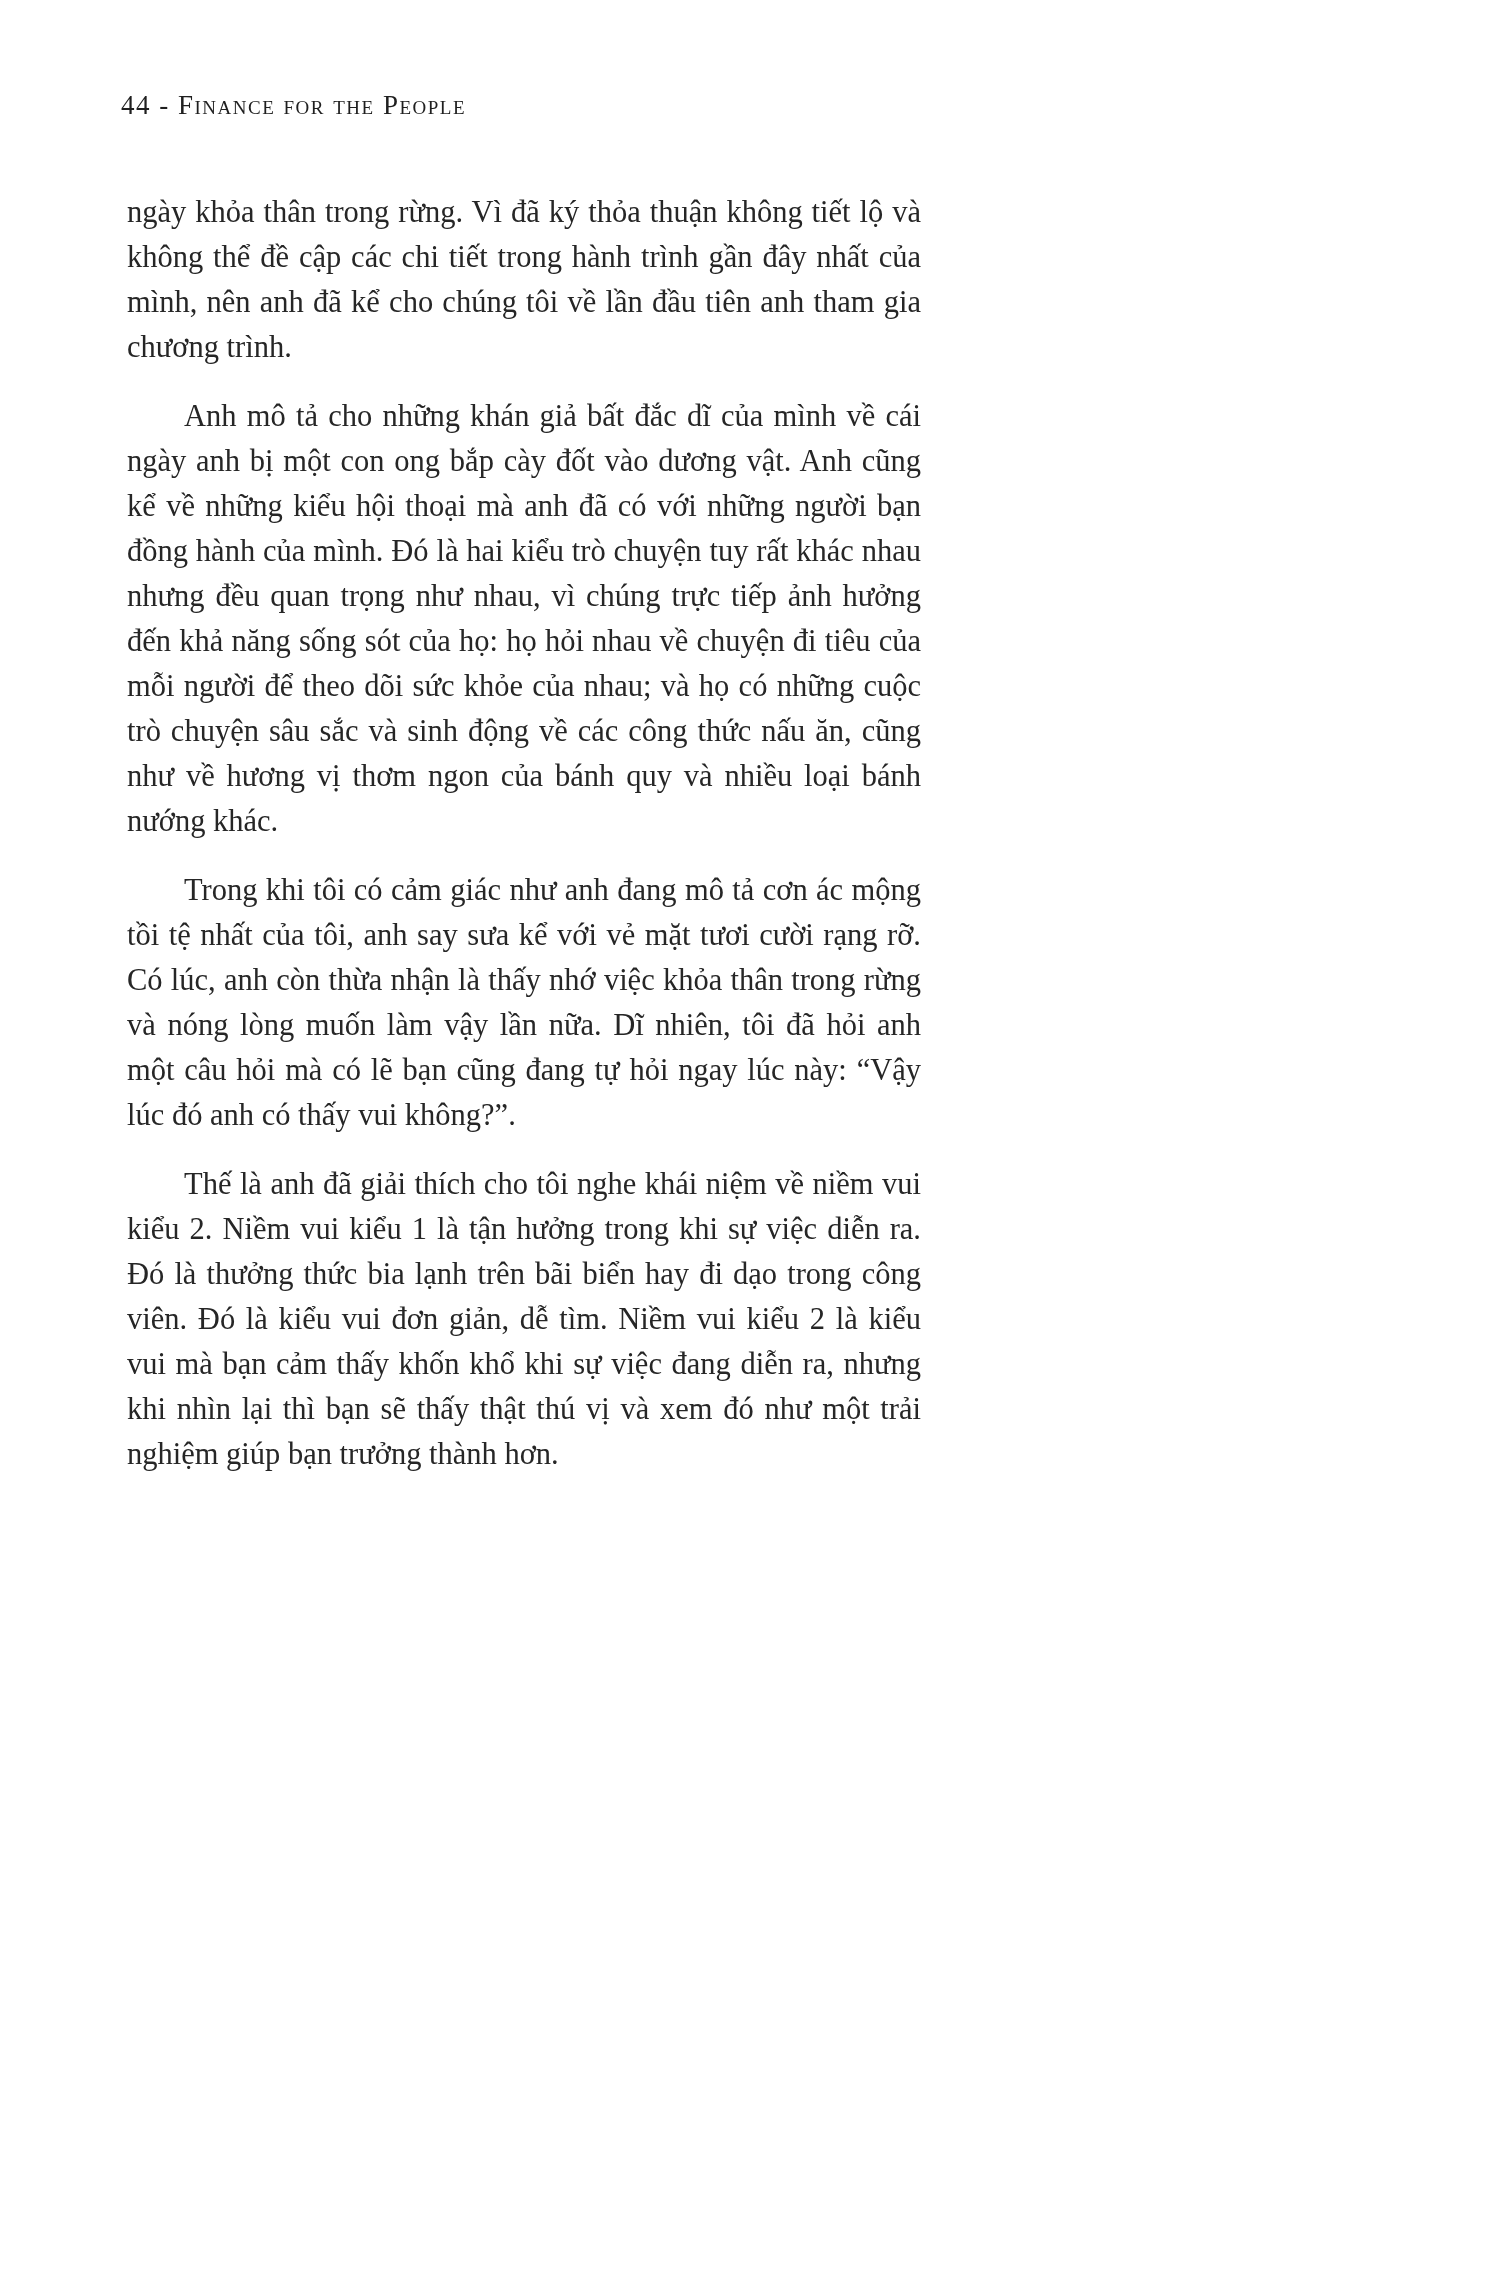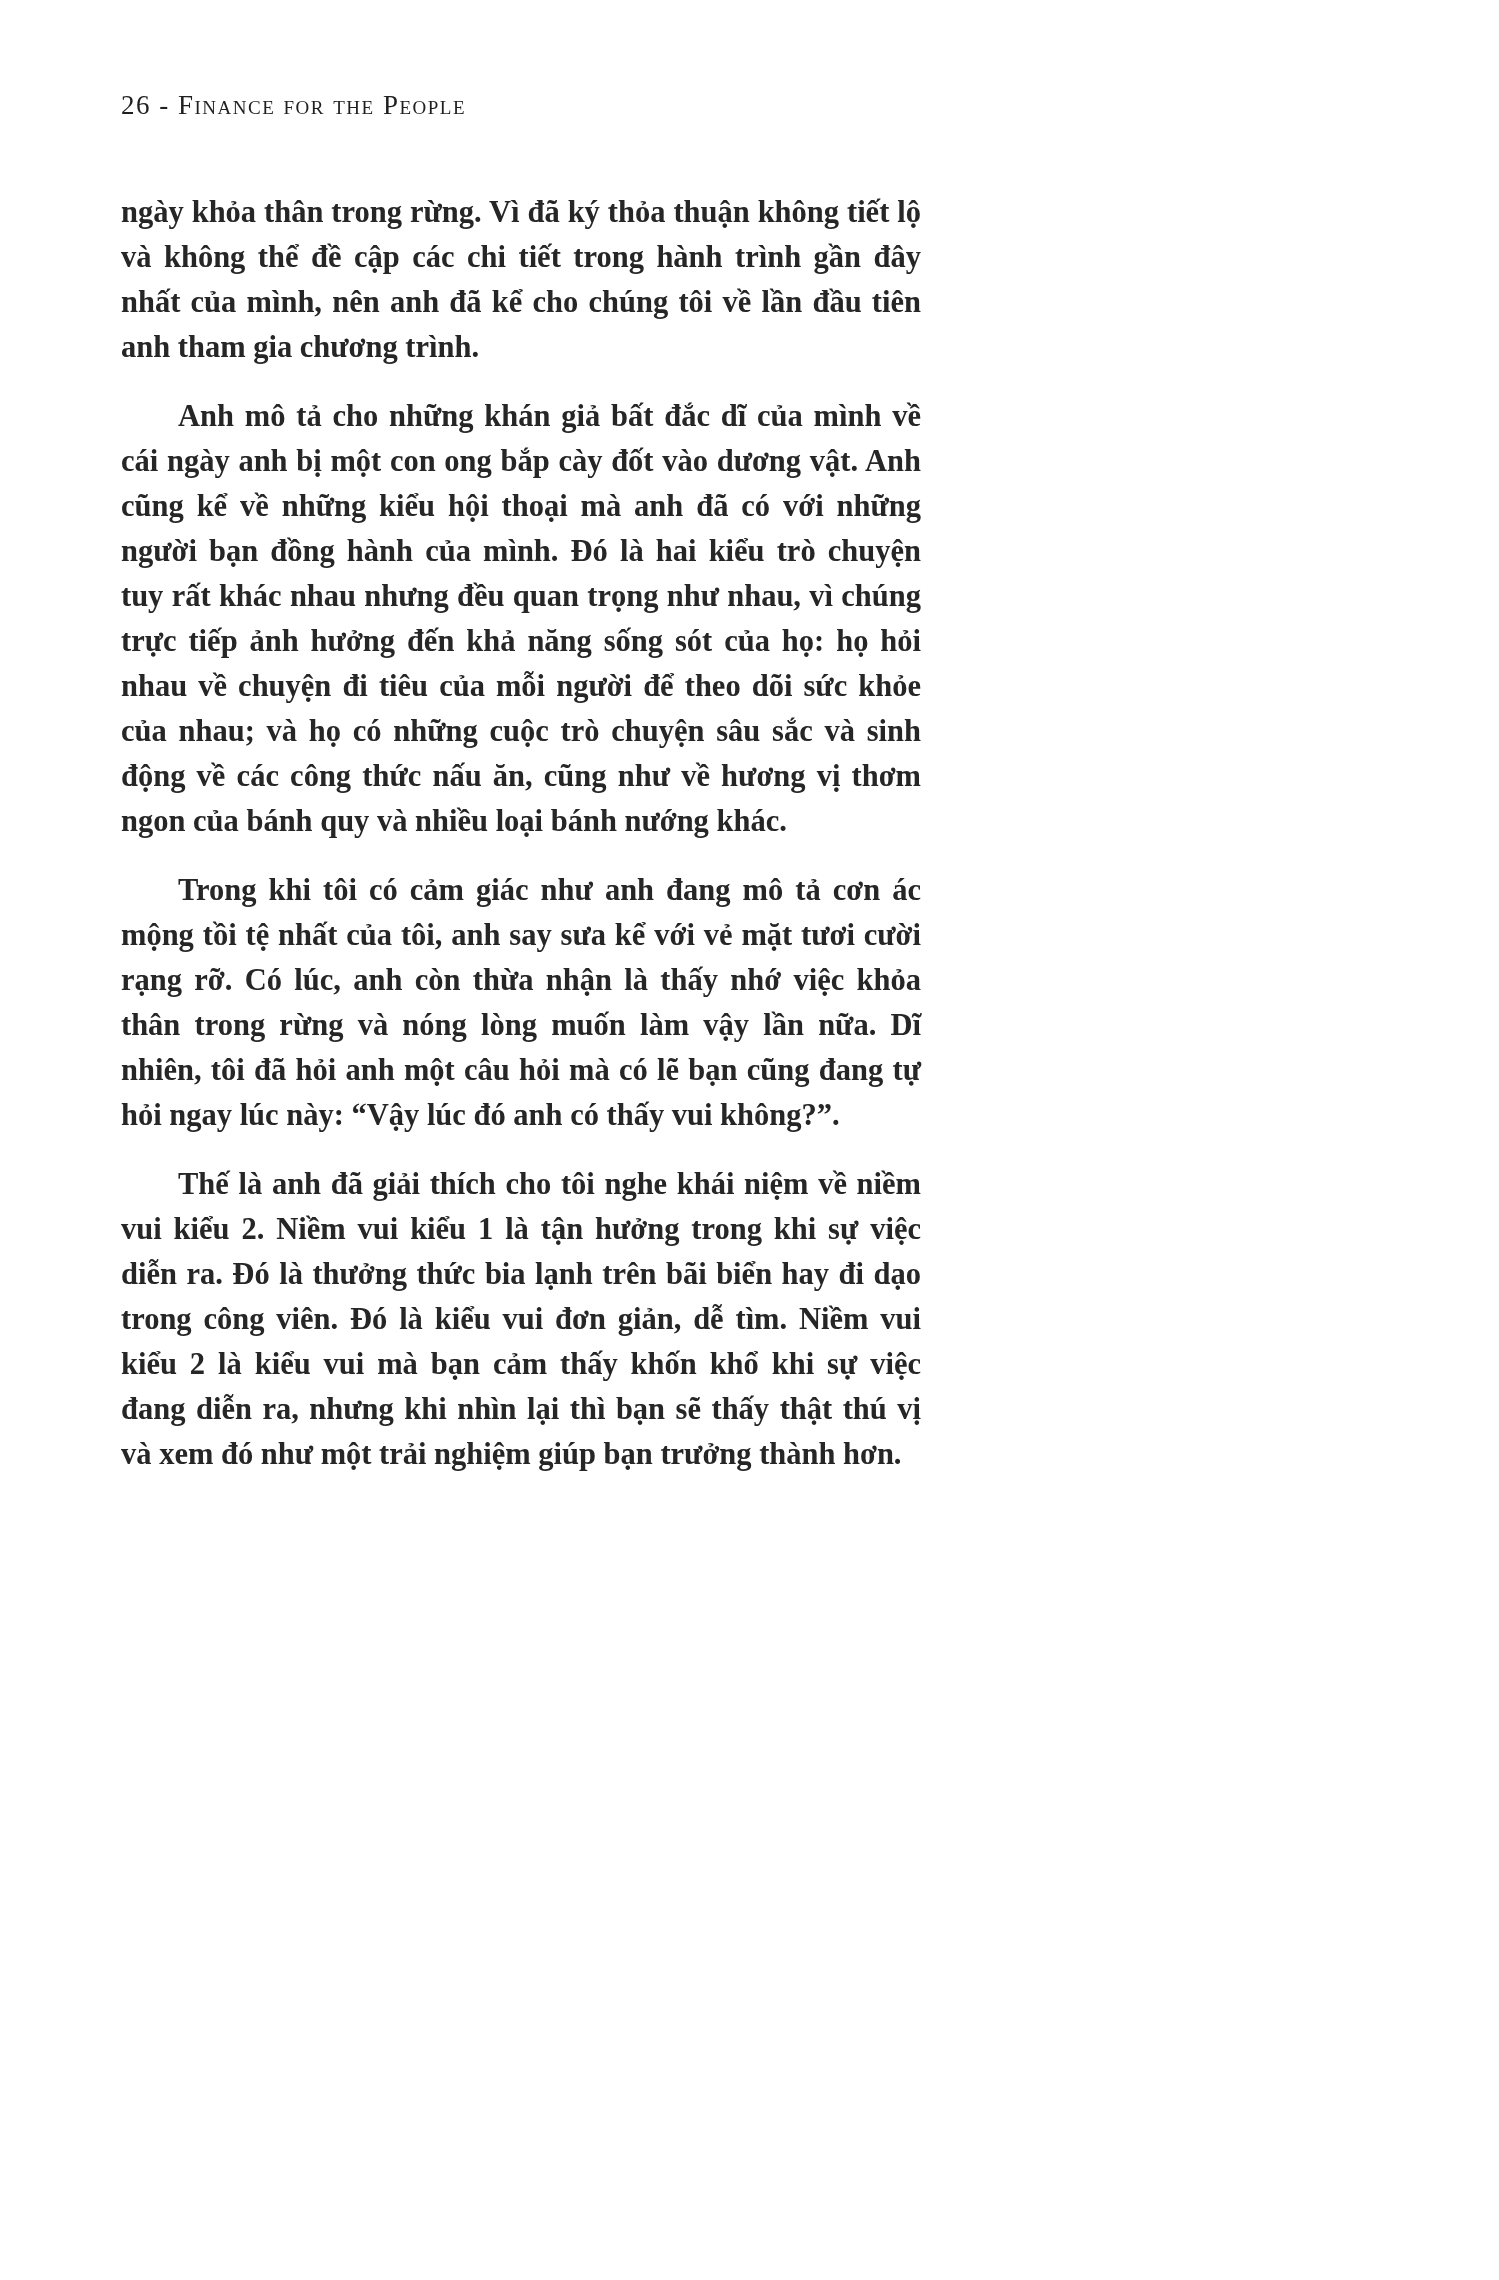--- a/index.html
+++ b/index.html
@@ -30,33 +30,32 @@
     position: absolute;
     left: 121px;
     top: 190px;
     width: 800px;
     font-size: 30.5px;
     line-height: 45px;
     text-align: justify;
     color: #262626;
   }
   .body-text p {
-    margin: 0 0 24px 0;
+    margin: 0 0 24px 6px;
     padding: 0;
-    font-weight: bold;
   }
   .body-text p.indent {
     text-indent: 57px;
   }
 </style>
 </head>
 <body>
 
 <div class="page">
-  <div class="running-header">26 - Finance for the People</div>
+  <div class="running-header">44 - Finance for the People</div>
 
   <div class="body-text">
     <p>ngày khỏa thân trong rừng. Vì đã ký thỏa thuận không tiết lộ và không thể đề cập các chi tiết trong hành trình gần đây nhất của mình, nên anh đã kể cho chúng tôi về lần đầu tiên anh tham gia chương trình.</p>
     <p class="indent">Anh mô tả cho những khán giả bất đắc dĩ của mình về cái ngày anh bị một con ong bắp cày đốt vào dương vật. Anh cũng kể về những kiểu hội thoại mà anh đã có với những người bạn đồng hành của mình. Đó là hai kiểu trò chuyện tuy rất khác nhau nhưng đều quan trọng như nhau, vì chúng trực tiếp ảnh hưởng đến khả năng sống sót của họ: họ hỏi nhau về chuyện đi tiêu của mỗi người để theo dõi sức khỏe của nhau; và họ có những cuộc trò chuyện sâu sắc và sinh động về các công thức nấu ăn, cũng như về hương vị thơm ngon của bánh quy và nhiều loại bánh nướng khác.</p>
     <p class="indent">Trong khi tôi có cảm giác như anh đang mô tả cơn ác mộng tồi tệ nhất của tôi, anh say sưa kể với vẻ mặt tươi cười rạng rỡ. Có lúc, anh còn thừa nhận là thấy nhớ việc khỏa thân trong rừng và nóng lòng muốn làm vậy lần nữa. Dĩ nhiên, tôi đã hỏi anh một câu hỏi mà có lẽ bạn cũng đang tự hỏi ngay lúc này: “Vậy lúc đó anh có thấy vui không?”.</p>
     <p class="indent">Thế là anh đã giải thích cho tôi nghe khái niệm về niềm vui kiểu 2. Niềm vui kiểu 1 là tận hưởng trong khi sự việc diễn ra. Đó là thưởng thức bia lạnh trên bãi biển hay đi dạo trong công viên. Đó là kiểu vui đơn giản, dễ tìm. Niềm vui kiểu 2 là kiểu vui mà bạn cảm thấy khốn khổ khi sự việc đang diễn ra, nhưng khi nhìn lại thì bạn sẽ thấy thật thú vị và xem đó như một trải nghiệm giúp bạn trưởng thành hơn.</p>
   </div>
 </div>
 
 </body></html>

